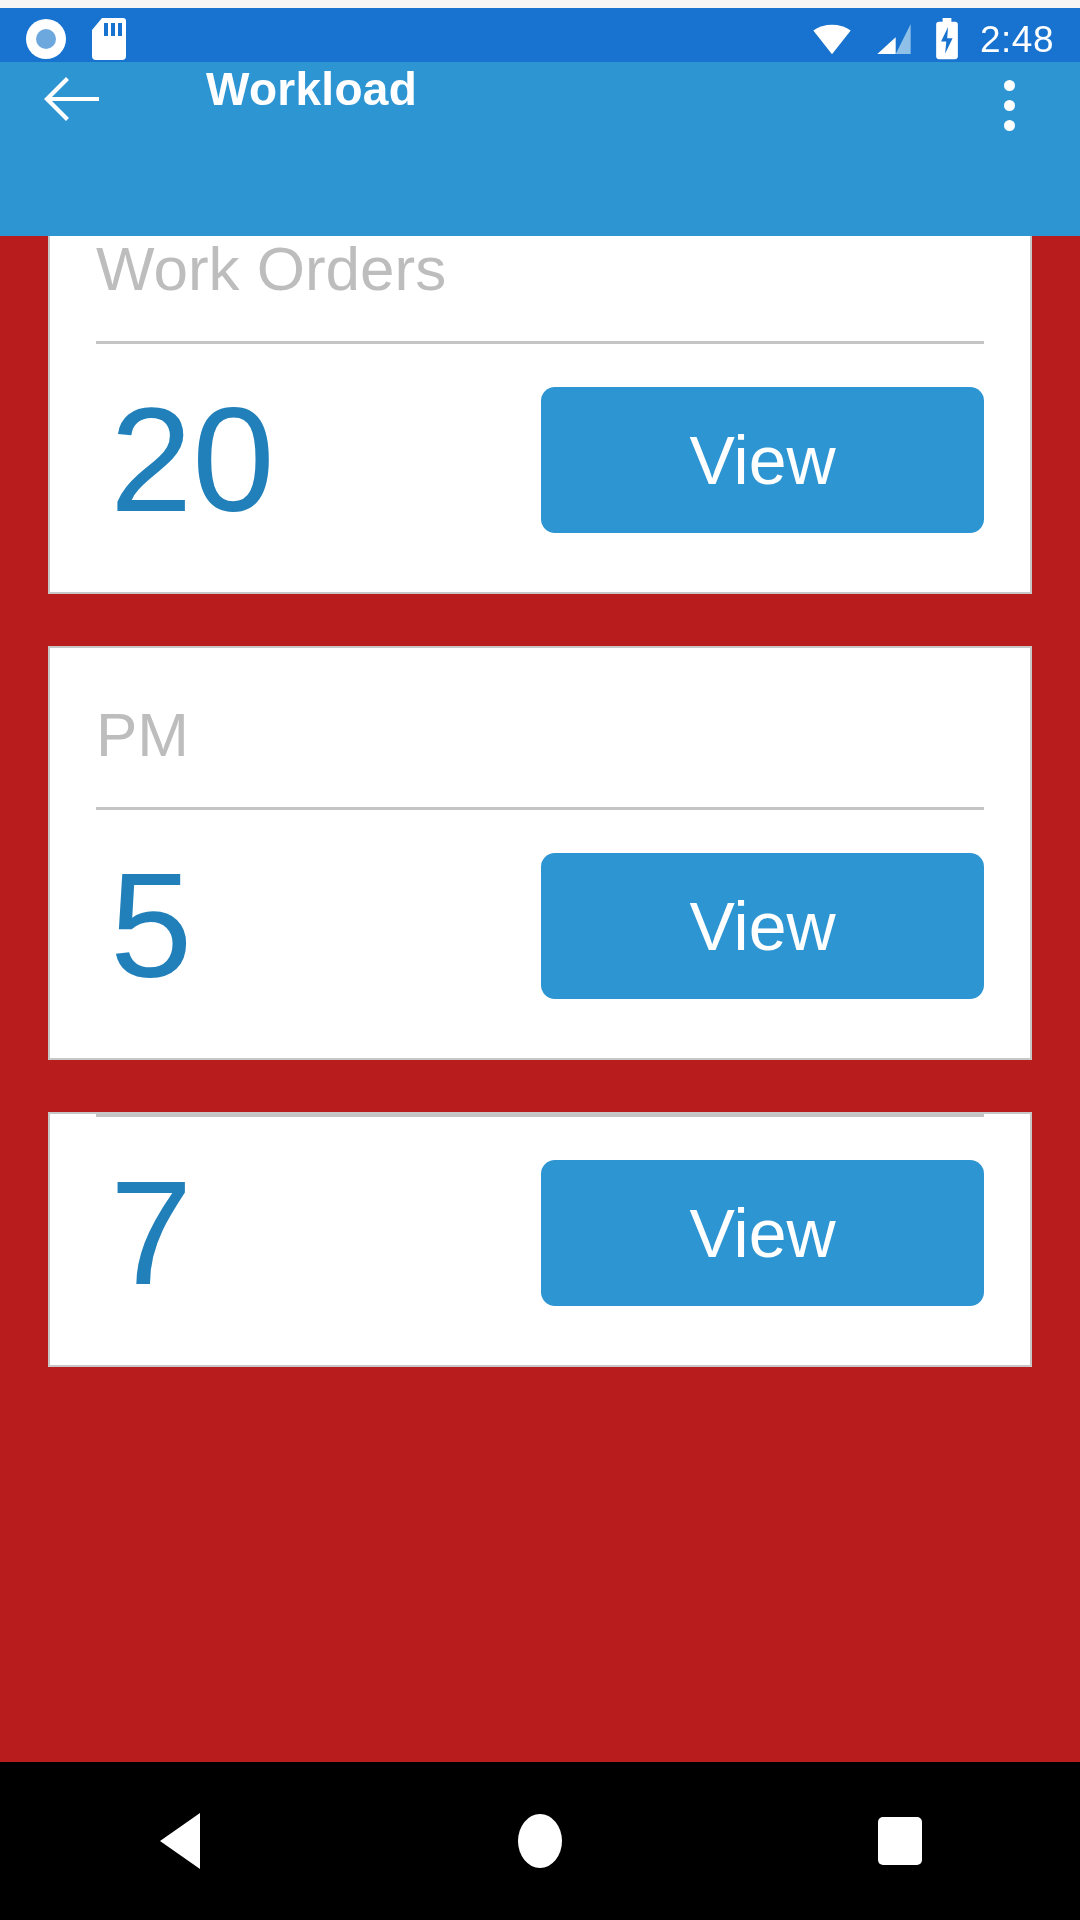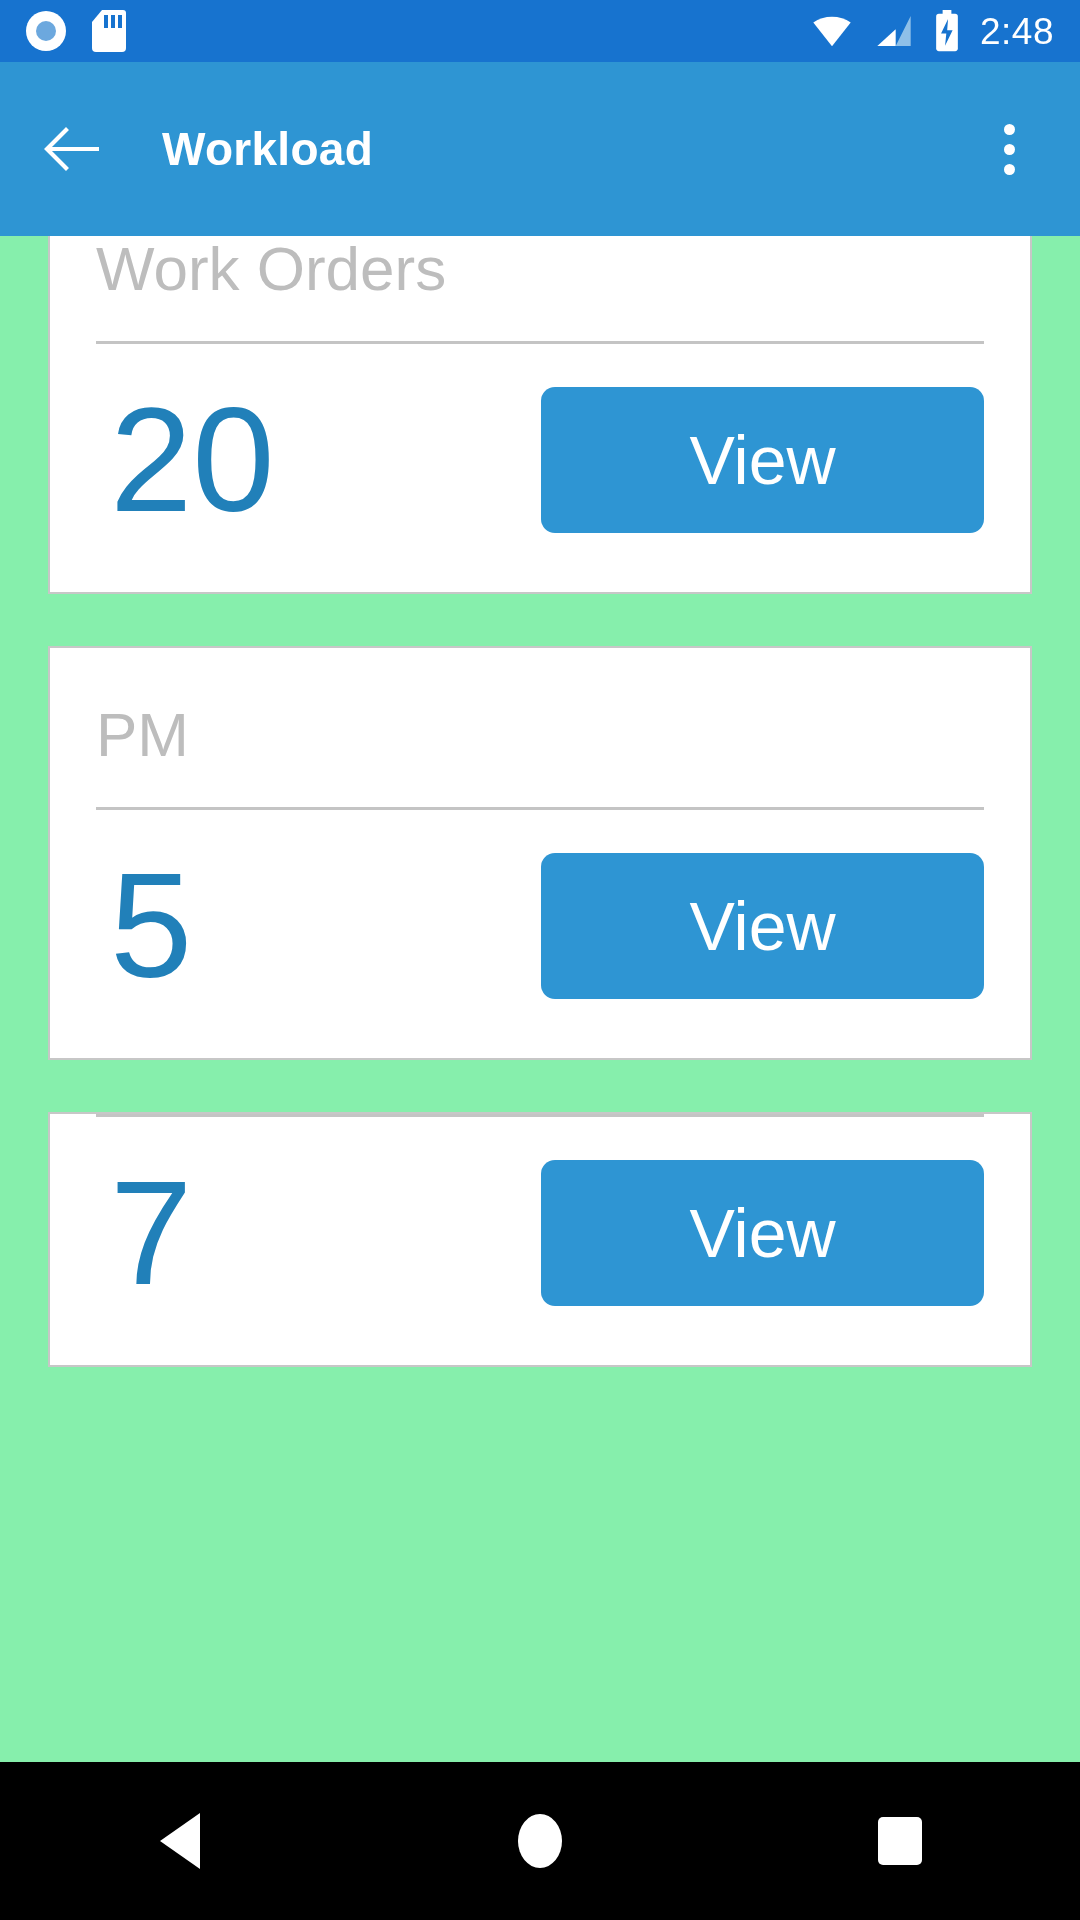--- a/index.html
+++ b/index.html
@@ -7,21 +7,21 @@
     width:1080px; height:1920px;
     background:#f5f5f5;
     font-family:"Liberation Sans", sans-serif;
     overflow:hidden;
   }
 
   .phone { position:relative; width:1080px; height:1920px; background:#f5f5f5; }
 
   
   .status-bar {
-    position:absolute; top:0; left:0;
+    position:absolute; top:8px; left:0;
     width:1080px; height:62px;
     background:#1773cf;
     display:flex; align-items:center;
     padding:0 26px;
   }
   .sb-left { display:flex; align-items:center; gap:26px; }
   .sb-right { margin-left:auto; display:flex; align-items:center; gap:20px; }
 
   .ic-record { width:40px; height:40px; border-radius:50%;
                background:#ffffff; position:relative; }
@@ -41,37 +41,38 @@
   .ic-signal { width:40px; height:34px; }
   .ic-batt { width:26px; height:42px; }
   .sb-time { color:#ffffff; font-size:37px; font-weight:400;
              letter-spacing:0.5px; line-height:1; }
 
   
   .app-bar {
     position:absolute; top:62px; left:0;
     width:1080px; height:174px;
     background:#2e95d3;
-    display:flex; align-items:center;
+    display:flex; 
     padding:0 36px;
+    gap:44px;
   }
   .back-btn { width:74px; height:74px; display:flex;
               align-items:center; justify-content:center; }
   .app-title { color:#ffffff; font-size:46px; font-weight:bold;
                margin-left:52px; letter-spacing:0.3px; }
   .overflow-btn { margin-left:auto; width:70px; height:86px;
                   display:flex; flex-direction:column;
                   align-items:center; justify-content:center; gap:9px; }
   .overflow-btn span { width:11px; height:11px; border-radius:50%; background:#fff; display:block; }
 
   
   .content {
     position:absolute; top:236px; left:0;
     width:1080px; height:1526px;
-    background:#86efac;
+    background:#b91c1c;
     overflow:hidden;
   }
 
   .card {
     background:#ffffff;
     border:2px solid #c7c7c7;
     margin:0 48px 52px 48px;
     padding:0 46px;
   }
   .card.first { margin-top:-56px; }

